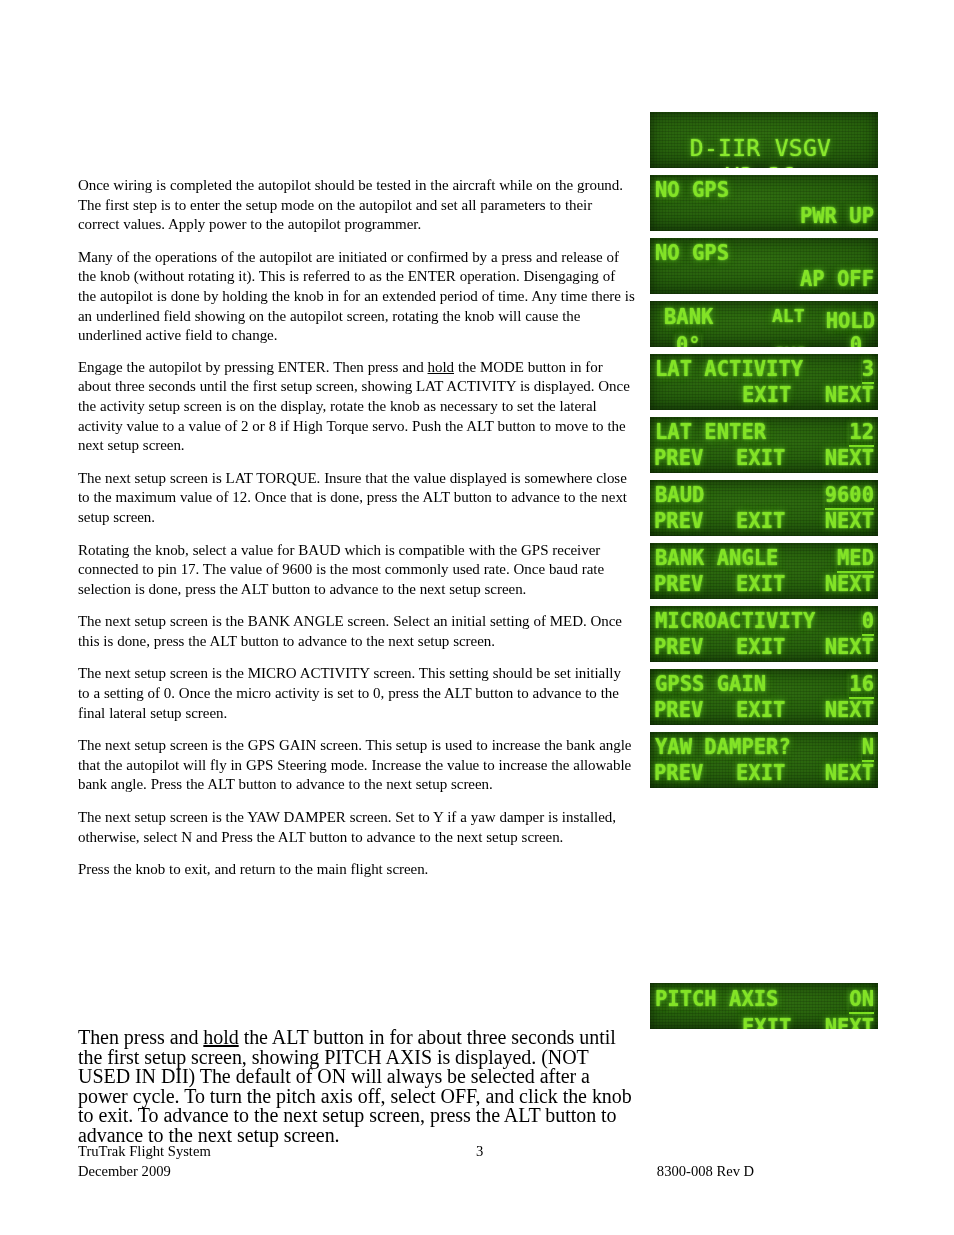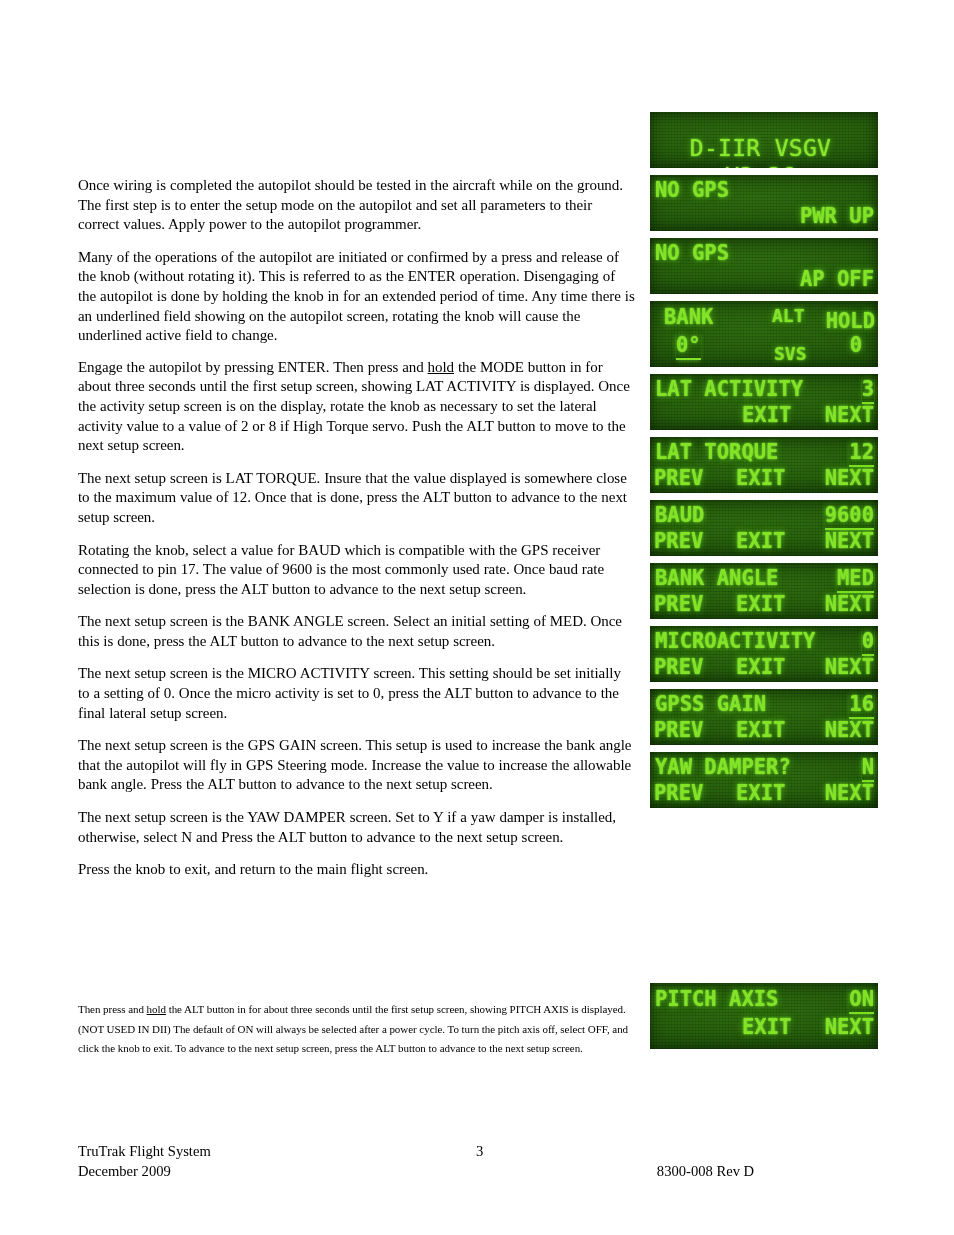--- a/index.html
+++ b/index.html
@@ -39,23 +39,23 @@
     margin: 0 0 13px 0;
     letter-spacing: -0.05px;
     word-spacing: 0.2px;
   }
   .para.tight { margin-bottom: 12px; }
   .para u { text-decoration: underline; }
 
   .tail-para {
     position: absolute;
     left: 78px;
-    top: 1000px;
+    top: 1028px;
     width: 558px;
-    font-size: 11px;
+    font-size: 20px;
     line-height: 19.6px;
     margin: 0;
     letter-spacing: -0.05px;
   }
 
   
   .footer {
     position: absolute;
     left: 78px;
     top: 1142px;
@@ -100,21 +100,21 @@
   .lcd::after {
     content: "";
     position: absolute;
     inset: 0;
     pointer-events: none;
     background-image:
       repeating-linear-gradient(0deg, rgba(0,0,0,0.16) 0px, rgba(0,0,0,0.16) 1px, rgba(0,0,0,0) 1px, rgba(0,0,0,0) 3px),
       repeating-linear-gradient(90deg, rgba(0,0,0,0.10) 0px, rgba(0,0,0,0.10) 1px, rgba(0,0,0,0) 1px, rgba(0,0,0,0) 3px);
     opacity: 0.85;
   }
-  .lcd.tall { height: 66px; }
+  .lcd.tall { height: 46px; }
 
   .lcd-line {
     position: absolute;
     left: 0;
     width: 228px;
     height: 26px;
     font-family: "DejaVu Sans Mono", "Liberation Mono", monospace;
     font-weight: bold;
     font-size: 20.5px;
     line-height: 26px;
@@ -269,21 +269,21 @@
       <div class="lcd-line row2">
         <span class="btnrow btnrow2">
           <span class="b-exit">EXIT</span>
           <span class="b-next">NEXT</span>
         </span>
       </div>
     </div>
 
     <div class="lcd">
       <div class="lcd-line row1">
-        <span class="cell l">LAT TORQUE</span>
+        <span class="cell l">LAT ENTER</span>
         <span class="cell r"><span class="ul">12</span></span>
       </div>
       <div class="lcd-line row2">
         <span class="btnrow">
           <span class="b-prev">PREV</span>
           <span class="b-exit">EXIT</span>
           <span class="b-next">NEXT</span>
         </span>
       </div>
     </div>

